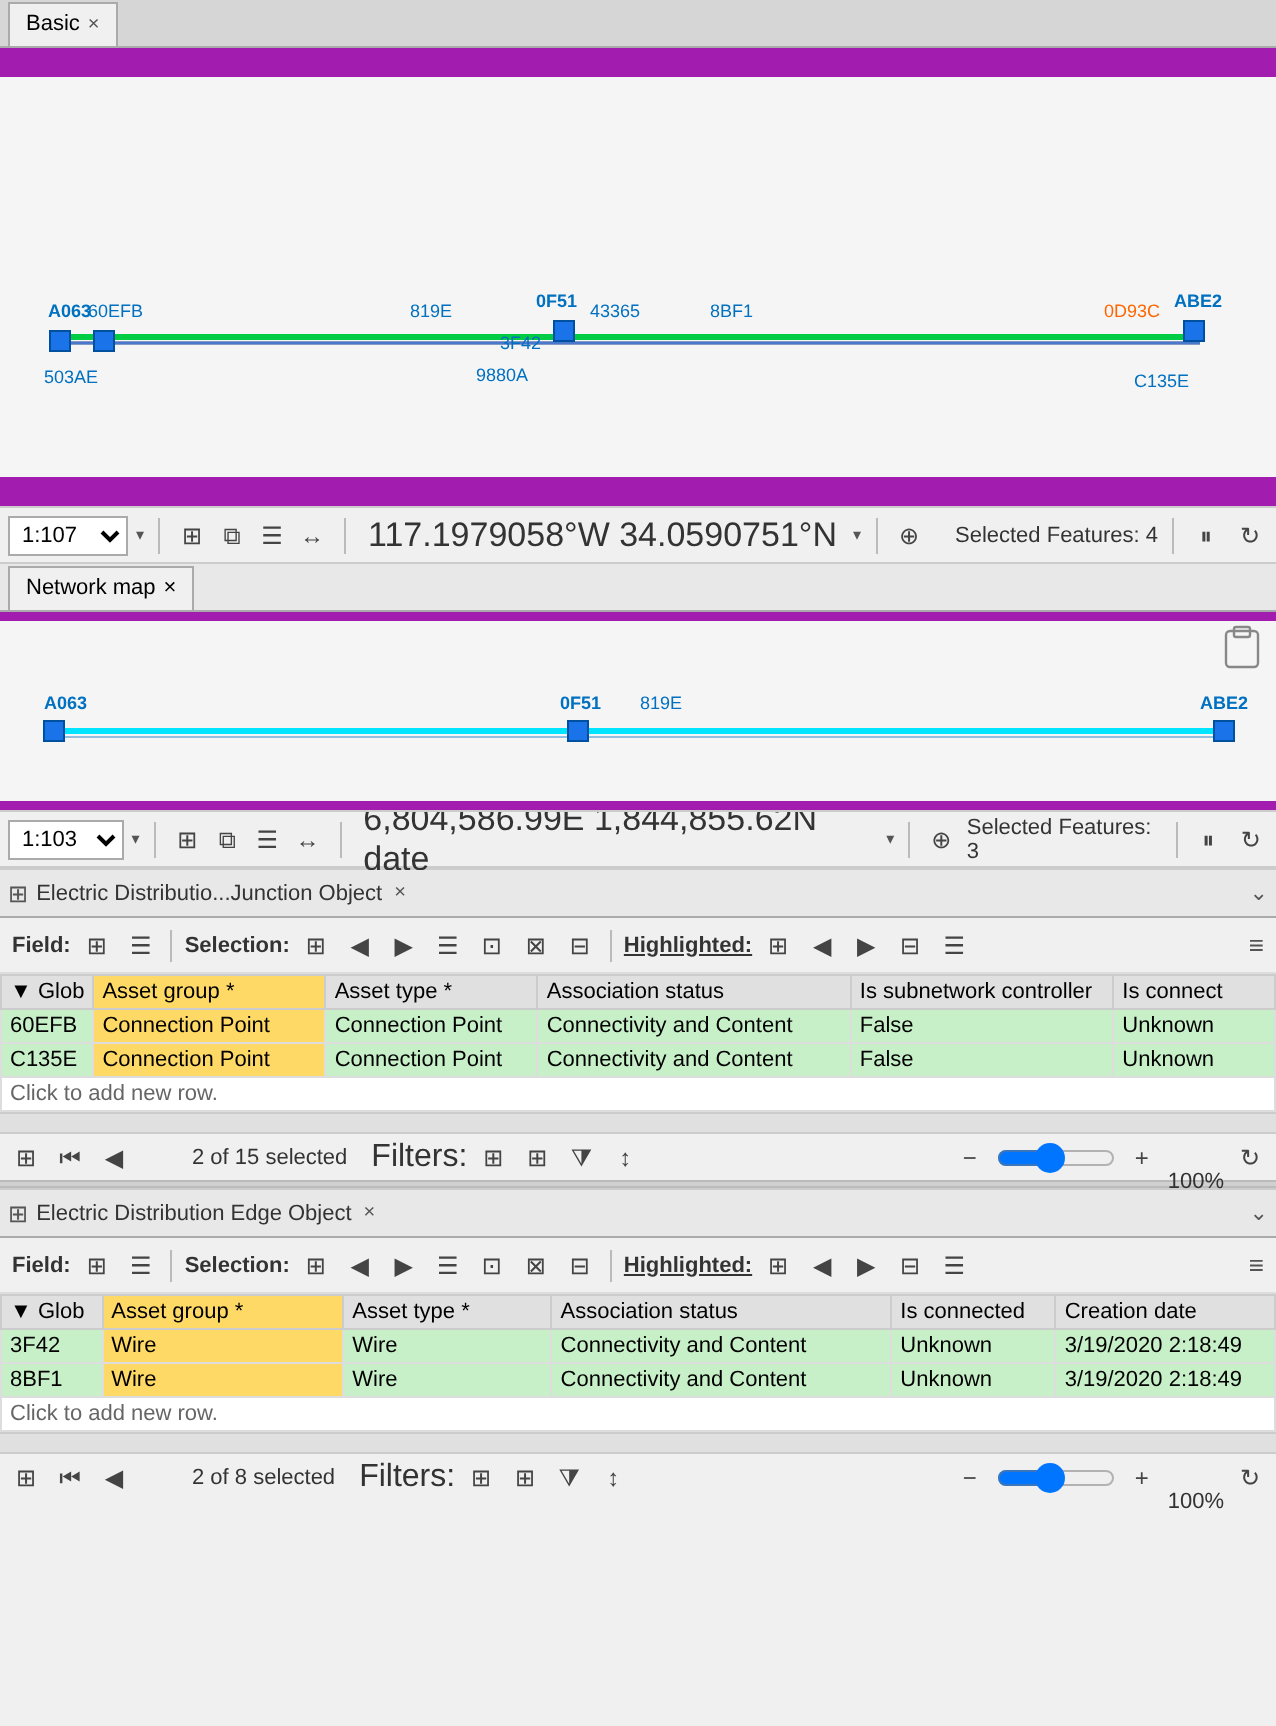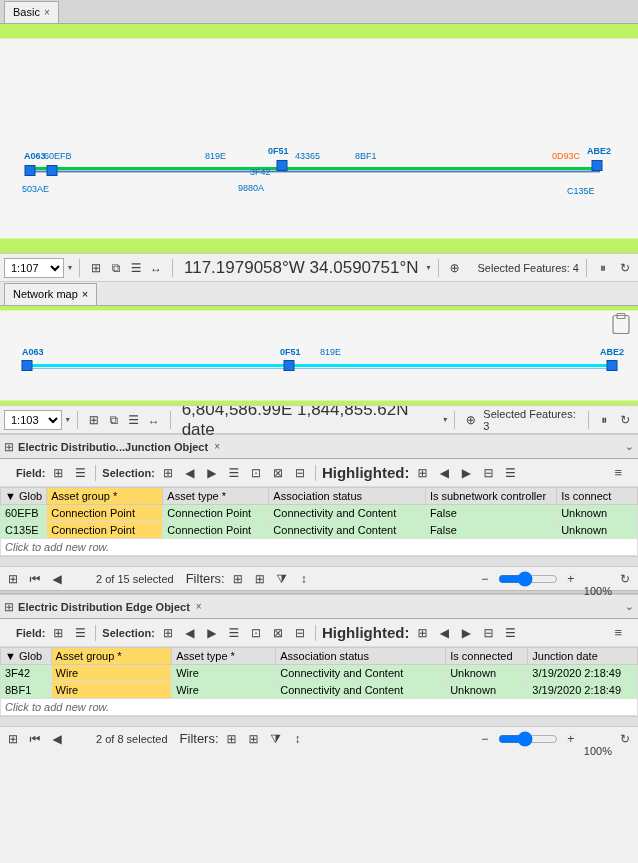--- a/index.html
+++ b/index.html
@@ -23,21 +23,21 @@
       padding: 2px 8px;
       font-size: 11px;
       cursor: pointer;
       height: 22px;
       gap: 4px;
     }
     .tab .close-x { font-size: 10px; color: #555; cursor: pointer; }
 
     
     .map-area {
-      background: #bef264;
+      background: #a21caf;
       position: relative;
       border-bottom: 1px solid #ccc;
     }
     .map-area-main { height: 230px; }
     .map-area-network { height: 100px; }
 
     
     .network-canvas { width: 100%; height: 100%; position: relative; overflow: hidden; }
 
     
@@ -97,33 +97,33 @@
       display: flex;
       align-items: center;
       background: #e8e8e8;
       border-bottom: 1px solid #aaa;
       height: 24px;
       padding: 0 4px;
       gap: 4px;
     }
     .panel-title {
       font-size: 11px;
-      font-weight: bold;
+      font-weight: normal;
       color: #333;
     }
     .panel-close { font-size: 10px; cursor: pointer; color: #555; margin-left: 2px; }
 
     
     .field-toolbar {
       display: flex;
       align-items: center;
       background: #f0f0f0;
       border-bottom: 1px solid #ddd;
       height: 28px;
-      padding: 0 16px;
+      padding: 0 6px;
       gap: 4px;
     }
     .field-label { font-size: 11px; font-weight: bold; color: #333; }
     .field-toolbar-sep { width: 1px; height: 16px; background: #bbb; margin: 0 2px; }
 
     
     .data-table {
       width: 100%;
       border-collapse: collapse;
       font-size: 11px;
@@ -136,52 +136,52 @@
       font-weight: normal;
       white-space: nowrap;
     }
     .data-table td {
       border: 1px solid #ddd;
       padding: 2px 4px;
       white-space: nowrap;
       overflow: hidden;
     }
     .data-table tr.row-green { background: #c8f0c8; }
-    .data-table tr.add-row td { color: #666; font-style: italic; }
+    .data-table tr.add-row td { color: #666; }
     .col-glob { width: 40px; }
 
     
     .bottom-bar {
       display: flex;
       align-items: center;
       background: #f0f0f0;
       border-top: 1px solid #ccc;
       height: 24px;
       padding: 0 4px;
       gap: 4px;
     }
     .page-info { font-size: 11px; color: #333; margin-left: 26px; }
-    .filter-label { font-size: 13px; color: #333; margin-left: 8px; }
+    .filter-label { font-size: 16px; color: #333; margin-left: 8px; }
     .zoom-bar { display: flex; align-items: center; gap: 4px; margin-left: auto; }
     .zoom-val { font-size: 11px; color: #333; margin-top: 24px; }
 
     
     .scroll-h { height: 10px; background: #e0e0e0; border-top: 1px solid #ccc; }
 
     
     .network-svg { width: 100%; height: 100%; }
 
     
     .chevron { font-size: 8px; color: #555; }
 
     
     .panel-divider { height: 4px; background: #d0d0d0; cursor: ns-resize; border-top: 1px solid #bbb; border-bottom: 1px solid #bbb; }
 
     .header-row { background: #be185d; }
-    .highlighted-label { font-size: 15px; font-weight: bold; color: #333; }
+    .highlighted-label { font-size: 11px; font-weight: bold; color: #333; text-decoration: underline; }
 
     .table-container { overflow: auto; flex: 1; }
 
     .settings-icon { margin-left: auto; cursor: pointer; font-size: 13px; color: #555; }
   </style>
 </head>
 <body>
 
 <div class="tab-bar">
   <div class="tab">
@@ -438,21 +438,21 @@
     <table class="data-table">
       <thead>
         <tr class="header-row">
           <th style="min-width:35px;">
             <span>▼</span> Glob
           </th>
           <th style="background:#ffd966; min-width:110px;">Asset group *</th>
           <th style="min-width:95px;">Asset type *</th>
           <th style="min-width:155px;">Association status</th>
           <th style="min-width:75px;">Is connected</th>
-          <th style="min-width:100px;">Junction date</th>
+          <th style="min-width:100px;">Creation date</th>
         </tr>
       </thead>
       <tbody>
         <tr class="row-green">
           <td>3F42</td>
           <td style="background:#ffd966;">Wire</td>
           <td>Wire</td>
           <td>Connectivity and Content</td>
           <td>Unknown</td>
           <td>3/19/2020 2:18:49</td>

